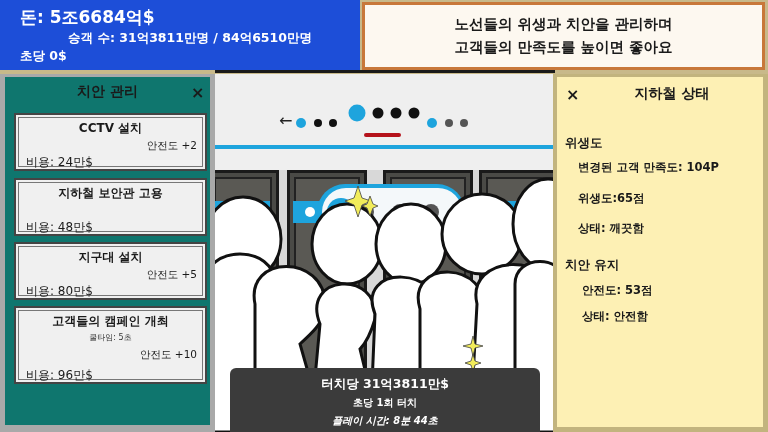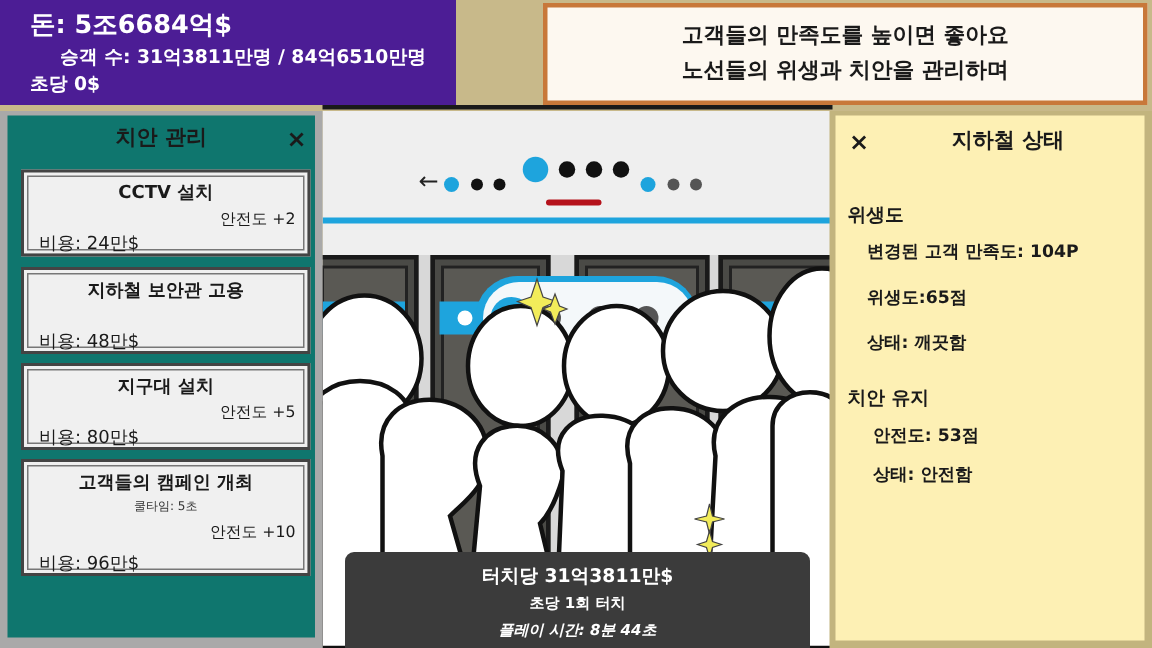--- a/index.html
+++ b/index.html
@@ -1,20 +1,20 @@
 <!DOCTYPE html>
 <html><head>
 <meta charset="utf-8">
 <style>
   * { box-sizing: border-box; margin: 0; padding: 0; }
   html, body { width: 768px; height: 432px; overflow: hidden; background: #c8b98a; }
   body { font-family: "DejaVu Sans", "Liberation Sans", sans-serif; position: relative; }
 
   
-  .stats { position: absolute; left: 0; top: 0; width: 304px; height: 72px; background: #4c1d95; color: #fff; padding: 6px 0 0 20px; }
+  .stats { position: absolute; left: 0; top: 0; width: 360px; height: 72px; background: #1d4ed8; color: #fff; padding: 6px 0 0 20px; }
   .stats .money { font-size: 17px; font-weight: bold; line-height: 22px; }
   .stats .riders { font-size: 12.5px; font-weight: bold; line-height: 19px; text-align: center; }
   .stats .persec { font-size: 12.5px; font-weight: bold; line-height: 18px; }
 
   
   .notice { position: absolute; left: 360px; top: 0; width: 408px; height: 72px; background: #c8b98a; }
   .notice .box { position: absolute; left: 2px; top: 2px; width: 403px; height: 68px; background: #fdf8f0; border: 3px solid #c8783a; display: flex; flex-direction: column; align-items: center; justify-content: center; }
   .notice .line { font-size: 14.5px; line-height: 23px; color: #1a1a1a; font-weight: bold; }
   .topbar-strip { position: absolute; left: 0; top: 70px; width: 768px; height: 4px; background: #c8b98a; }
   .topbar-strip .dark { position: absolute; left: 215px; top: 0; width: 340px; height: 3px; background: #1a1a1a; }
@@ -57,22 +57,22 @@
 <body>
 
 <div class="stats">
   <div class="money">돈: 5조6684억$</div>
   <div class="riders">승객 수: 31억3811만명 / 84억6510만명</div>
   <div class="persec">초당 0$</div>
 </div>
 
 <div class="notice">
   <div class="box">
+    <div class="line">노선들의 위생과 치안을 관리하며</div>
     <div class="line">고객들의 만족도를 높이면 좋아요</div>
-    <div class="line">노선들의 위생과 치안을 관리하며</div>
   </div>
 </div>
 <div class="topbar-strip">
     <div class="dark"></div>
   </div>
 
 <div class="scene">
   <div class="route">
     <svg width="340" height="100">
       <text x="64" y="52" font-size="16" fill="#222" font-family="DejaVu Sans, sans-serif">←</text>

